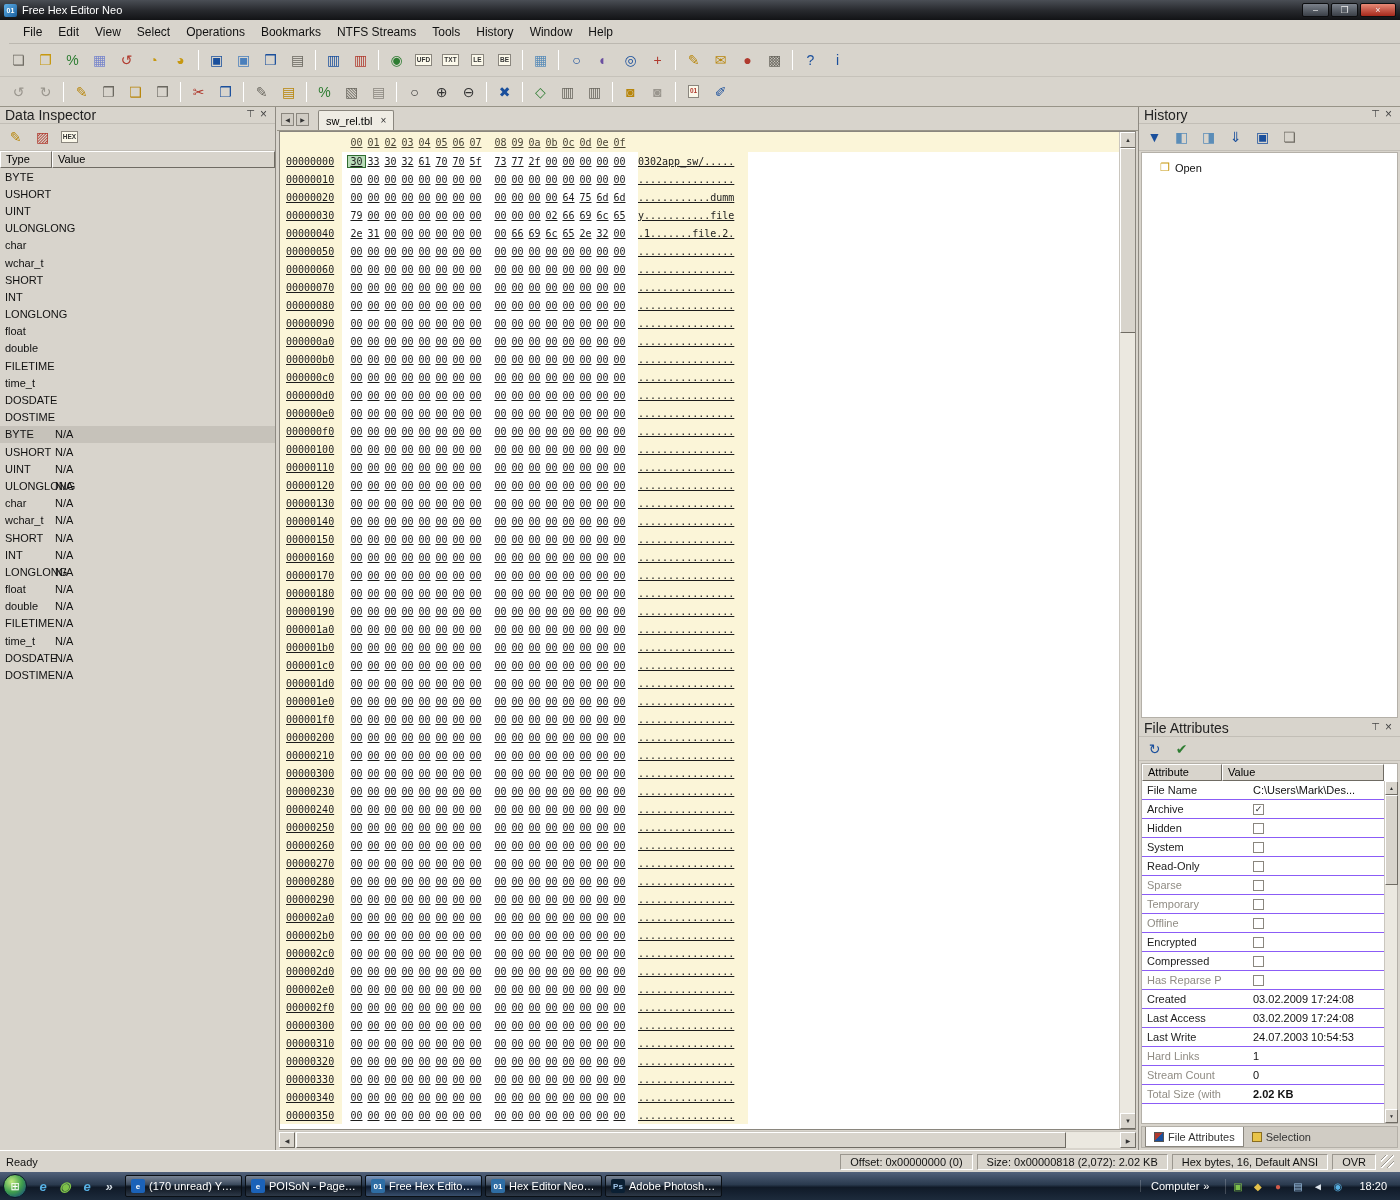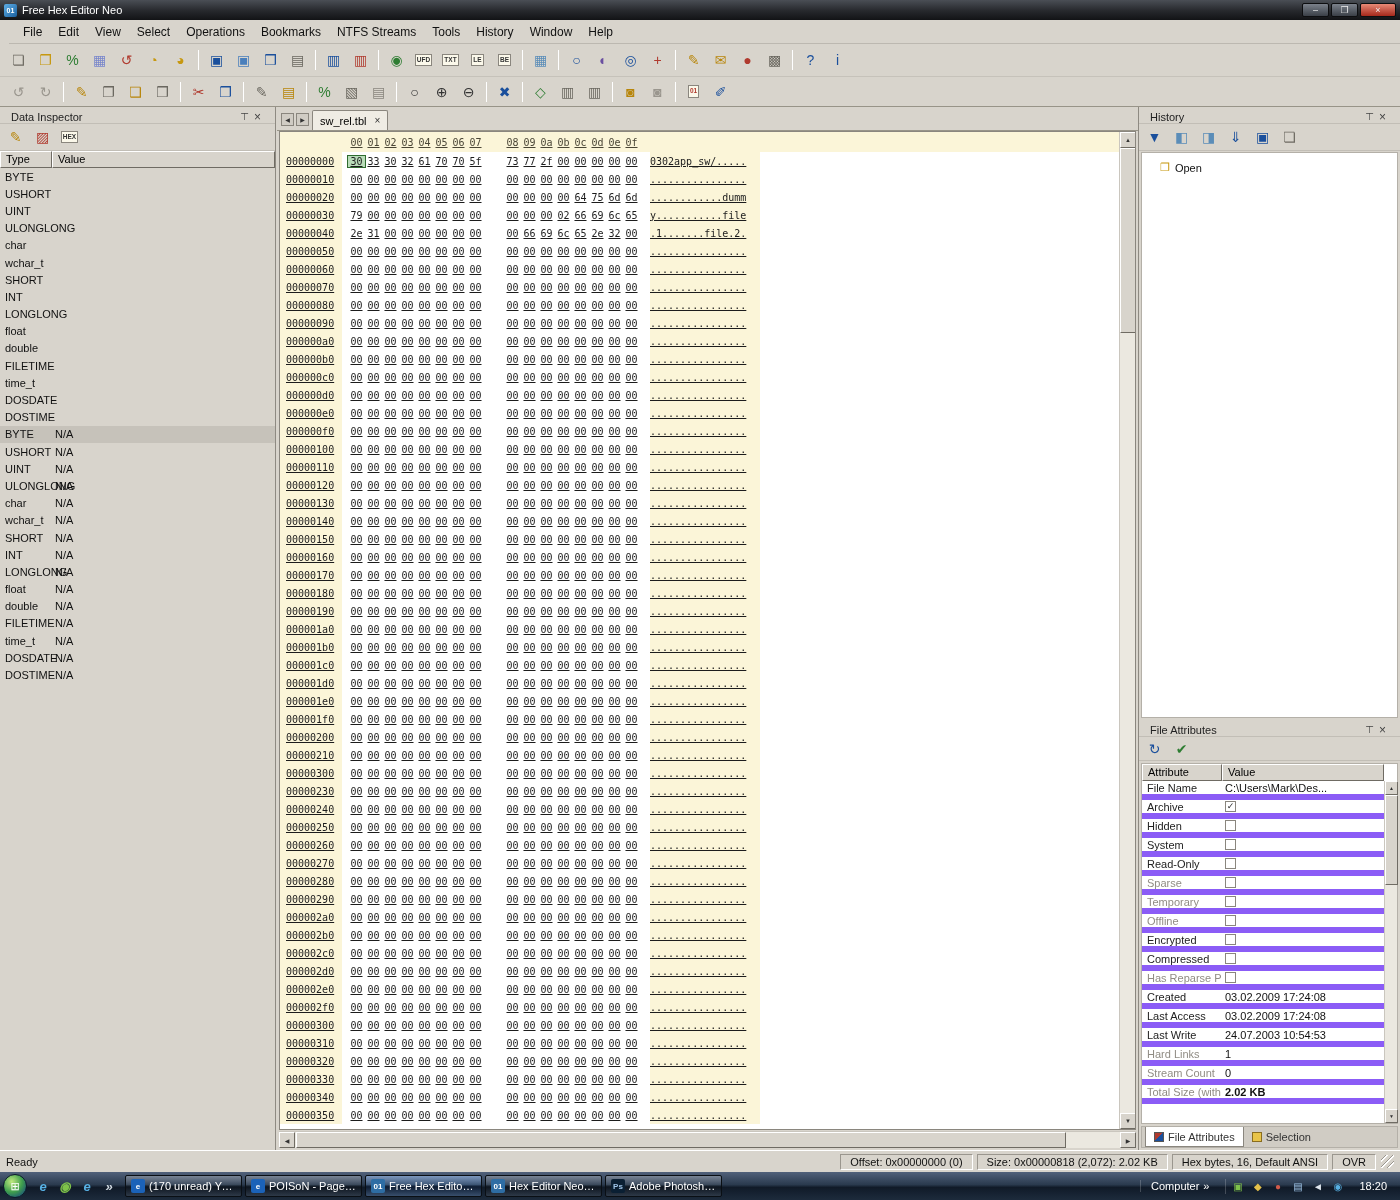--- a/index.html
+++ b/index.html
@@ -25,21 +25,21 @@
   .toolbar{position:absolute;left:0;width:100%;display:flex;align-items:center;padding:0 5px;background:#d8d4cc;}
   #toolbar1{top:44px;height:33px;border-bottom:1px solid #c6c2ba;}
   #toolbar2{top:77px;height:30px;border-bottom:1px solid #989488;}
   .tbi{width:25px;height:24px;display:flex;align-items:center;justify-content:center;margin:0 1px;
     border:1px solid transparent;border-radius:2px;}
   .tbi i{font-style:normal;font-size:14px;line-height:1;}
   .tbi i.multi{font-size:6.5px;font-weight:bold;border:1px solid #8a867e;padding:2px 1px;background:#fbf8ea;letter-spacing:0;}
   .tb-sep{width:1px;height:20px;background:#989488;border-right:1px solid #fff;margin:0 4px;}
 
   
-  .panel-hdr{height:17px;display:flex;align-items:flex-end;font-size:11px;padding:0 11px;color:#222;
+  .panel-hdr{height:17px;display:flex;align-items:flex-start;font-size:14px;padding:0 5px;color:#222;
     background:#d8d4cc;border-bottom:1px solid #c2beb6;}
   .panel-hdr .sp{flex:1;}
   .hdr-ic{width:13px;height:13px;display:flex;align-items:center;justify-content:center;color:#444;}
   .hdr-ic.pin::before{content:"⊤";font-size:10px;}
   .hdr-ic.close::before{content:"×";font-size:12px;}
   .mini-toolbar{display:flex;align-items:center;padding:1px 2px;border-bottom:1px solid #c2beb6;height:27px;background:#d8d4cc;}
 
   
   #data-inspector{position:absolute;left:0;top:107px;width:276px;height:1043px;background:#d8d4cc;
     border-right:1px solid #8e8a82;}
@@ -53,31 +53,31 @@
   .di-val{padding-left:3px;}
 
   
   #hex-panel{position:absolute;left:277px;top:107px;width:861px;height:1043px;background:#d8d4cc;}
   .tabstrip{height:24px;display:flex;align-items:flex-end;padding-left:3px;border-bottom:1px solid #989488;}
   .tab-nav{width:13px;height:13px;margin:0 1px 4px 1px;background:#d0ccc4;border:1px solid #8a867e;
     display:flex;align-items:center;justify-content:center;font-size:6px;color:#333;}
   .tab-nav.prev::before{content:"◀";}
   .tab-nav.next::before{content:"▶";}
   .tab{height:20px;background:#efece4;border:1px solid #8a867e;border-bottom:none;border-radius:2px 2px 0 0;
-    display:flex;align-items:center;gap:8px;padding:0 7px;font-size:11px;margin-left:2px;}
+    display:flex;align-items:center;gap:8px;padding:0 7px;font-size:11px;margin-left:8px;}
   .tab-close{font-size:10px;color:#333;}
   .tab-close::before{content:"×";}
   .doc{position:absolute;left:2px;top:24px;right:2px;bottom:20px;background:#fff;border:1px solid #8a867e;overflow:hidden;}
   .hex-row{display:flex;height:18px;align-items:center;font-family:"DejaVu Sans Mono",monospace;font-size:10px;color:#1c1c1c;text-decoration:underline;}
   .hex-row.header{height:20px;background:#fbf5d8;color:#4a4636;}
   .off{width:62px;height:100%;background:#fbf5d8;display:flex;align-items:center;padding-left:6px;flex:none;}
   .hex-row.header .off{background:transparent;}
   .bytes{display:flex;padding-left:6px;flex:none;}
   .byte{width:17px;text-align:center;flex:none;}
-  .byte.g8{margin-left:20px;}
+  .byte.g8{margin-left:8px;}
   .byte.sel{background:#b9dcb9;outline:1px solid #2f6b2f;}
   .ascii{width:110px;height:100%;background:#fbf5d8;margin-left:10px;display:flex;align-items:center;flex:none;}
   .hex-row.header .ascii{background:transparent;}
   #hex-rows{position:absolute;top:20px;left:0;right:16px;bottom:0;overflow:hidden;}
 
   
   .vsb{position:absolute;top:0;right:0;bottom:0;width:16px;background:#ebe8e0;border-left:1px solid #cac6be;}
   .sb-btn{position:absolute;left:0;width:16px;height:16px;background:#d8d4cc;
     border:1px solid;border-color:#fff #6f6b63 #6f6b63 #fff;display:flex;align-items:center;justify-content:center;
     font-size:6px;color:#333;}
@@ -100,21 +100,21 @@
 
   
   #file-attrs{position:absolute;left:1138px;top:720px;width:262px;height:430px;background:#d8d4cc;border-left:1px solid #8e8a82;}
   #fa-toolbar{height:24px;}
   .fa-body{position:absolute;top:43px;left:2px;right:2px;bottom:26px;background:#ffffff;border:1px solid #b4b0a8;}
   .fa-head{display:flex;height:17px;font-size:11px;padding-right:13px;}
   .fa-col{background:#d8d4cc;padding:1px 5px;border:1px solid;border-color:#fff #6f6b63 #6f6b63 #fff;}
   .fa-col.c1{width:80px;}
   .fa-col.c2{flex:1;}
   #fa-rows{position:absolute;top:17px;left:0;right:13px;bottom:0;overflow:hidden;}
-  .fa-row{display:flex;height:19px;align-items:center;font-size:11px;border-bottom:6px solid #8b5cf6;}
+  .fa-row{display:flex;height:19px;align-items:center;font-size:11px;border-bottom:1px solid #8b5cf6;gap:28px;}
   .fa-attr{width:80px;padding-left:5px;color:#222;flex:none;white-space:nowrap;overflow:hidden;}
   .fa-attr.dis{color:#908c84;}
   .cb{width:11px;height:11px;border:1px solid #8a867e;background:#fff;color:#2a2a2a;font-size:9px;
     display:flex;align-items:center;justify-content:center;margin-left:3px;line-height:1;}
   .fa-vtext{padding-left:3px;white-space:nowrap;overflow:hidden;color:#111;}
   .fa-vtext.b{font-weight:bold;}
   .fa-sb{position:absolute;top:17px;right:0;bottom:0;width:13px;background:#ebe8e0;border-left:1px solid #cac6be;}
   .fa-sb .sb-btn{width:13px;height:14px;font-size:5px;}
   .fa-sb .fa-thumb{position:absolute;left:0;top:14px;width:13px;height:90px;background:#d8d4cc;
     border:1px solid;border-color:#fff #6f6b63 #6f6b63 #fff;}

